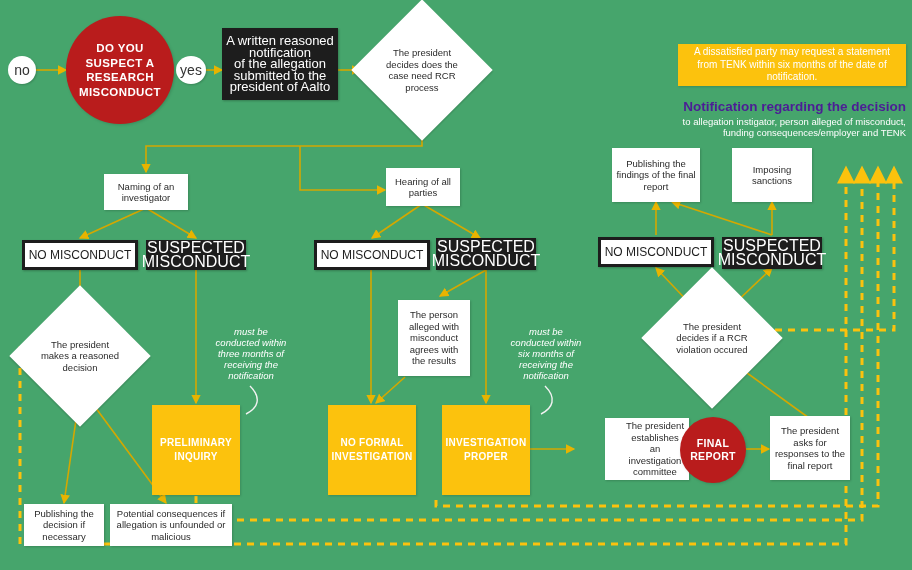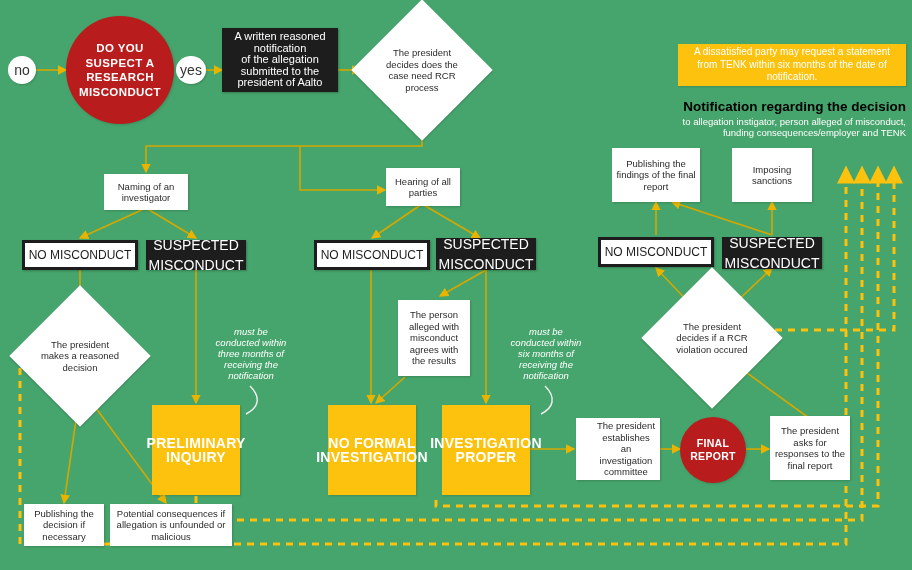--- a/index.html
+++ b/index.html
@@ -24,34 +24,34 @@
   }
   
   .pill{
     background:#ffffff;color:#333;border-radius:50%;
     font-size:14px;
     box-shadow:1px 1px 2px rgba(0,0,0,.18);
   }
   
   .black-box{
     background:#1d1d1d;color:#ffffff;
-    font-size:14px;line-height:20px;font-weight:400;
+    font-size:16px;line-height:14px;font-weight:400;
     box-shadow:1px 1px 2px rgba(0,0,0,.25);
   }
   
   .outline-box{
     background:#ffffff;color:#1d1d1d;
     border:3px solid #1d1d1d;
     font-size:12px;line-height:12px;
     box-shadow:1px 1px 2px rgba(0,0,0,.25);
   }
   
   .yellow-box{
     background:#fcc20d;color:#ffffff;
-    font-size:14px;line-height:14px;font-weight:bold;letter-spacing:.3px;
+    font-size:10px;line-height:14px;font-weight:bold;letter-spacing:.3px;
     box-shadow:1px 1px 2px rgba(0,0,0,.15);
   }
   
   .yellow-circle{
     background:#b91c1c;color:#ffffff;border-radius:50%;
     font-weight:bold;text-align:center;
     box-shadow:1px 1px 3px rgba(0,0,0,.15);
   }
   .start-circle{font-size:11.5px;line-height:14.5px;letter-spacing:.4px;}
   .report-circle{font-size:10.5px;line-height:13px;letter-spacing:.3px;}
@@ -78,21 +78,21 @@
 
   
   .note-panel{
     position:absolute;background:#fcc20d;color:#ffffff;
     font-size:10px;line-height:12.5px;
     display:flex;align-items:center;justify-content:center;text-align:center;
     padding:4px 8px;box-sizing:border-box;
     box-shadow:1px 1px 2px rgba(0,0,0,.15);
   }
   .note-title{
-    position:absolute;color:#000000;font-weight:bold;font-size:13.5px;
+    position:absolute;color:#4c1d95;font-weight:bold;font-size:13.5px;
     text-align:right;line-height:15px;
   }
   .note-sub{
     position:absolute;color:#ffffff;font-size:9.5px;line-height:11.5px;
     text-align:right;
   }
 </style>
 </head>
 <body>
 
@@ -186,21 +186,21 @@
   </div>
 
   <div class="node yellow-circle start-circle" style="left:66px;top:16px;width:108px;height:108px;padding:0 8px;box-sizing:border-box;">
     <span>DO YOU SUSPECT A RESEARCH MISCONDUCT</span>
   </div>
 
   <div class="node pill" style="left:176px;top:56px;width:30px;height:28px;">
     <span>yes</span>
   </div>
 
-  <div class="node black-box" style="left:222px;top:28px;width:116px;height:64px;font-size:11px;line-height:11.5px;align-items:center;">
+  <div class="node black-box" style="left:222px;top:28px;width:116px;height:72px;font-size:13px;line-height:11.5px;align-items:center;">
     <span style="white-space:pre-line;">A written reasoned notification
 of the allegation submitted to the president of Aalto</span>
   </div>
 
   <div class="diamond" style="left:372px;top:20px;width:100px;height:100px;">
     <div class="shape"></div>
     <div class="txt" style="padding:0 6px;box-sizing:border-box;">The president decides does the  case need RCR process</div>
   </div>
 
   <div class="note-panel" style="left:678px;top:44px;width:228px;height:42px;">
@@ -267,21 +267,21 @@
   <div class="node yellow-box" style="left:152px;top:405px;width:88px;height:90px;">
     <span>PRELIMINARY INQUIRY</span>
   </div>
   <div class="node yellow-box" style="left:328px;top:405px;width:88px;height:90px;">
     <span>NO FORMAL INVESTIGATION</span>
   </div>
   <div class="node yellow-box" style="left:442px;top:405px;width:88px;height:90px;">
     <span>INVESTIGATION PROPER</span>
   </div>
 
-  <div class="node white-box" style="left:576px;top:418px;width:84px;height:62px;padding-left:20px;">
+  <div class="node white-box" style="left:605px;top:418px;width:84px;height:62px;padding-left:20px;">
     <span>The president establishes an investigation committee</span>
   </div>
   <div class="node yellow-circle report-circle" style="left:680px;top:417px;width:66px;height:66px;">
     <span>FINAL REPORT</span>
   </div>
   <div class="node white-box" style="left:770px;top:416px;width:80px;height:64px;">
     <span>The president asks for responses to the final report</span>
   </div>
 
   <div class="node white-box" style="left:24px;top:504px;width:80px;height:42px;">

